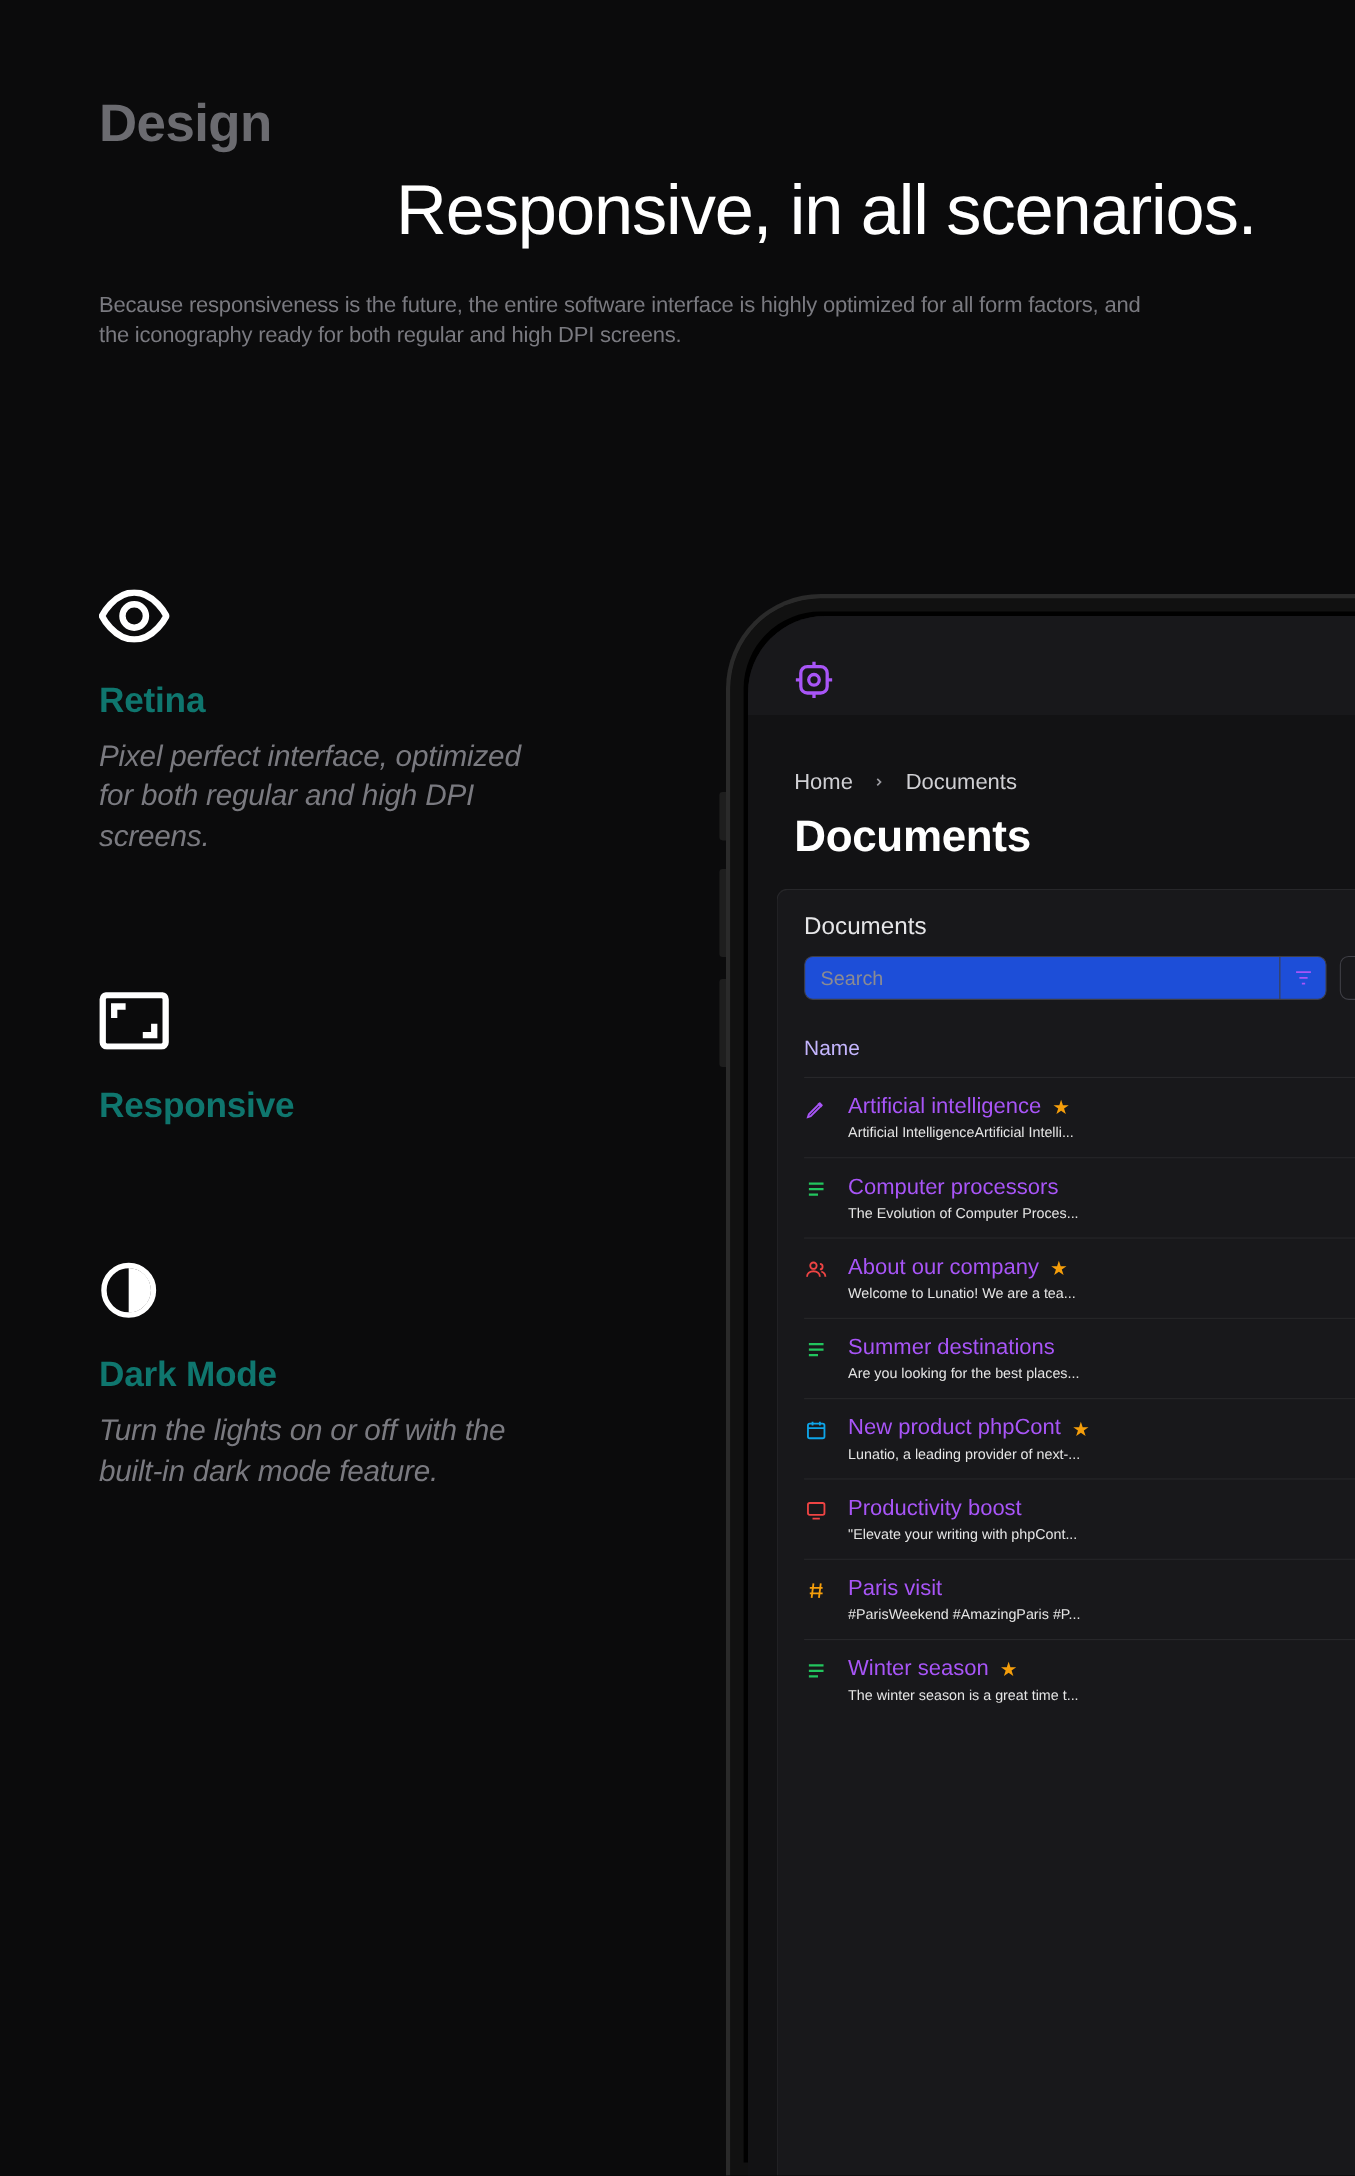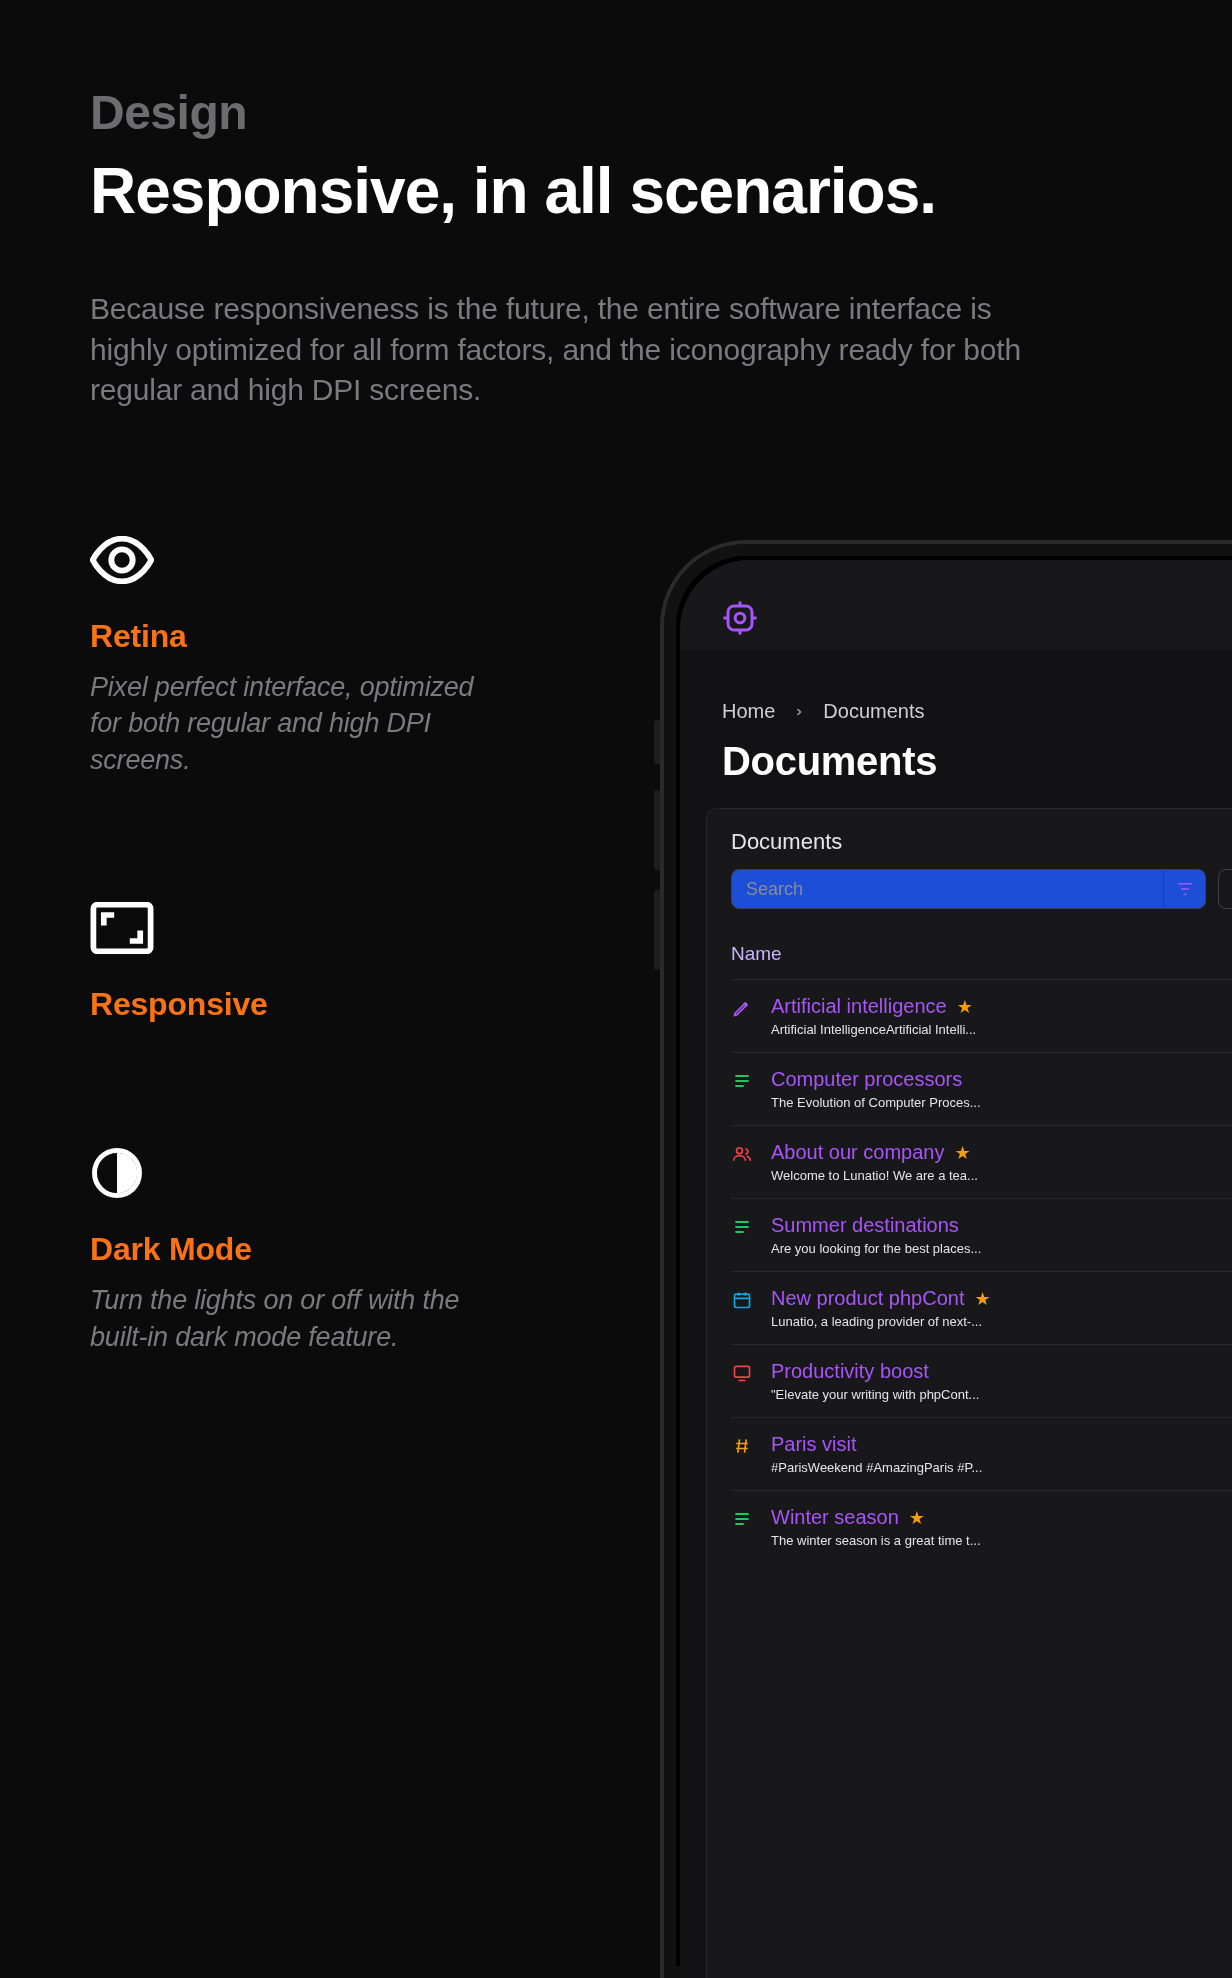--- a/index.html
+++ b/index.html
@@ -2,29 +2,29 @@
 <html><head>
 <meta charset="utf-8">
 <style>
   * { box-sizing: border-box; margin: 0; padding: 0; }
   html, body { width: 1232px; height: 1978px; background: #0b0b0c; font-family: -apple-system, BlinkMacSystemFont, "Segoe UI", Helvetica, Arial, sans-serif; color: #e6e6e8; overflow: hidden; }
   .page { position: relative; width: 1232px; height: 1978px; }
 
   
   .hero { padding: 85px 90px 0 90px; }
   .eyebrow { font-size: 48px; font-weight: 700; color: #6b6b70; letter-spacing: -0.5px; }
-  .headline { font-size: 64px; font-weight: 700; color: #ffffff; letter-spacing: -1px; margin-top: 18px; line-height: 1.05; }
-  .subcopy { font-size: 30px; color: #7a7a80; margin-top: 64px; max-width: 970px; line-height: 1.35; letter-spacing: -0.2px; }
+  .headline { font-size: 64px; font-weight: 400; color: #ffffff; letter-spacing: -1px; margin-top: 18px; line-height: 1.05; text-align: right; }
+  .subcopy { font-size: 20px; color: #7a7a80; margin-top: 40px; max-width: 970px; line-height: 1.35; letter-spacing: -0.2px; }
 
   
   .features { position: absolute; left: 90px; top: 530px; width: 420px; }
   .feature { margin-bottom: 120px; }
   .feature .icon { width: 72px; height: 60px; display: flex; align-items: center; justify-content: flex-start; color: #ffffff; }
   .feature .icon svg { stroke: #fff; }
-  .feature h3 { font-size: 32px; font-weight: 700; color: #f97316; margin-top: 28px; letter-spacing: -0.2px; }
+  .feature h3 { font-size: 32px; font-weight: 700; color: #0f766e; margin-top: 28px; letter-spacing: -0.2px; }
   .feature p { font-size: 27px; color: #7a7a80; margin-top: 14px; line-height: 1.35; letter-spacing: -0.2px; font-style: italic; }
 
   
   .phone-wrap { position: absolute; top: 540px; left: 660px; width: 604px; height: 1438px; }
   .phone-frame {
     position: absolute; inset: 0;
     border-radius: 86px 0 0 0;
     border: 4px solid #2a2a2a;
     border-right: none; border-bottom: none;
     background: #000;

